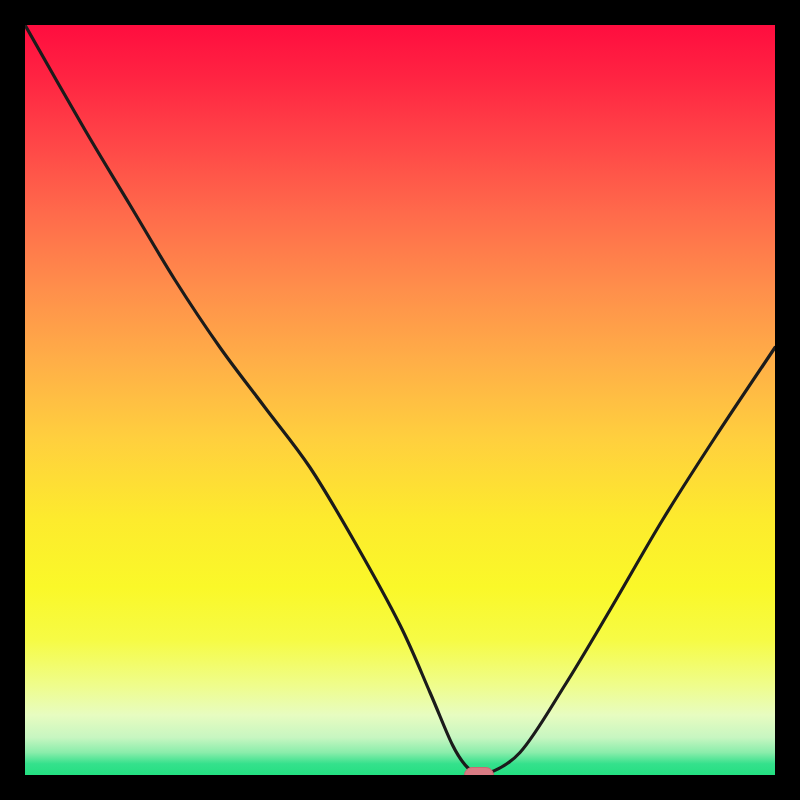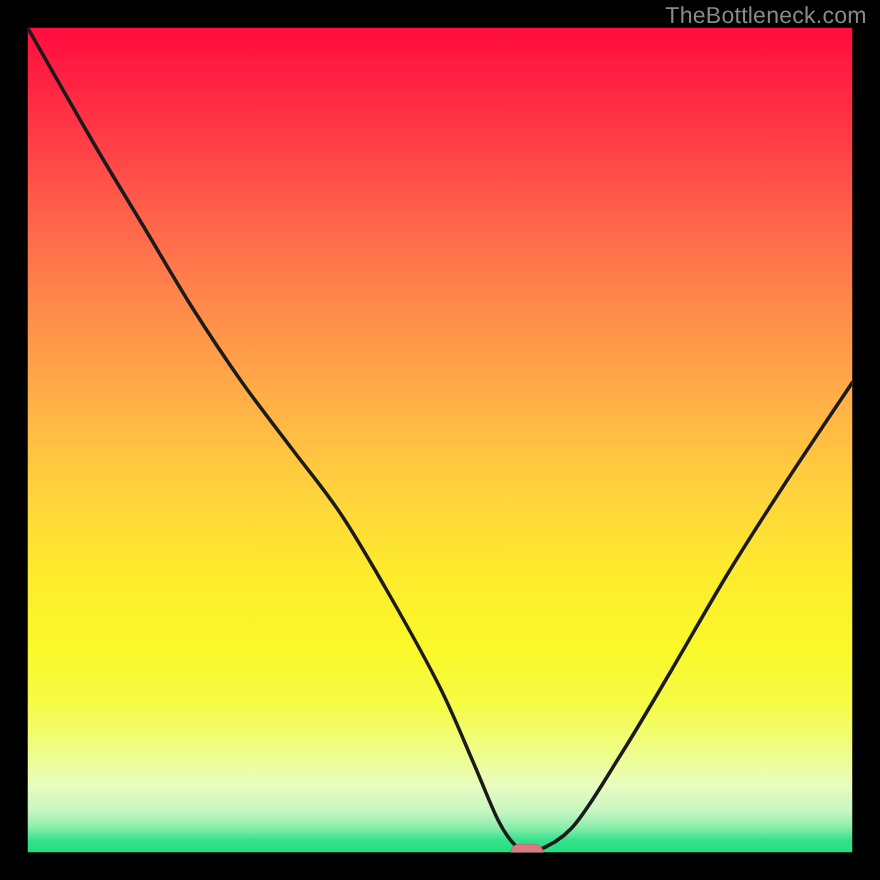--- a/index.html
+++ b/index.html
@@ -75,14 +75,13 @@
 
 <div class="stage">
   <div class="plot-area">
     <div class="gradient"></div>
     <svg class="curve" viewBox="0 0 750 750" preserveAspectRatio="none">
       <path id="curve-path" d="M 0,0 C 10,17.5 42.5,75 60,105 C 77.5,135 90.00000000000001,155 105.00000000000001,180 C 120.00000000000001,205 135,231.25 150,255 C 165,278.75 180,301.25000000000006 195,322.50000000000006 C 210,343.75000000000006 225,362.5 240,382.5 C 255,402.5 270,420 285,442.5 C 300,465 315,491.25 330,517.5 C 345,543.75 362.5,575 375,600 C 387.5,625 396.25,647.5 405,667.5 C 413.75,687.5 421.24999999999994,707.5 427.49999999999994,720 C 433.74999999999994,732.5 437.5,737.5 442.5,742.5 C 447.5,747.5 448.75,752.5 457.5,750 C 466.25,747.5 481.25,742.5 495,727.5 C 508.75,712.5 525,683.75 540,660 C 555,636.25 568.75,612.5 585,585 C 601.25,557.5 620,523.75 637.5,495 C 655,466.25 671.25,441.25 690,412.5 C 708.75,383.75 740,337.50000000000006 750,322.50000000000006" fill="none" stroke="#1b1b1b" stroke-width="3.2" stroke-linecap="round" stroke-linejoin="round"></path>
     </svg>
     <div id="marker" class="marker" style="left: 453.75px; top: 750px;"></div>
   </div>
 
-  <div class="watermark">TheBottleneck.com</div>
 </div>
 
 </body></html>

